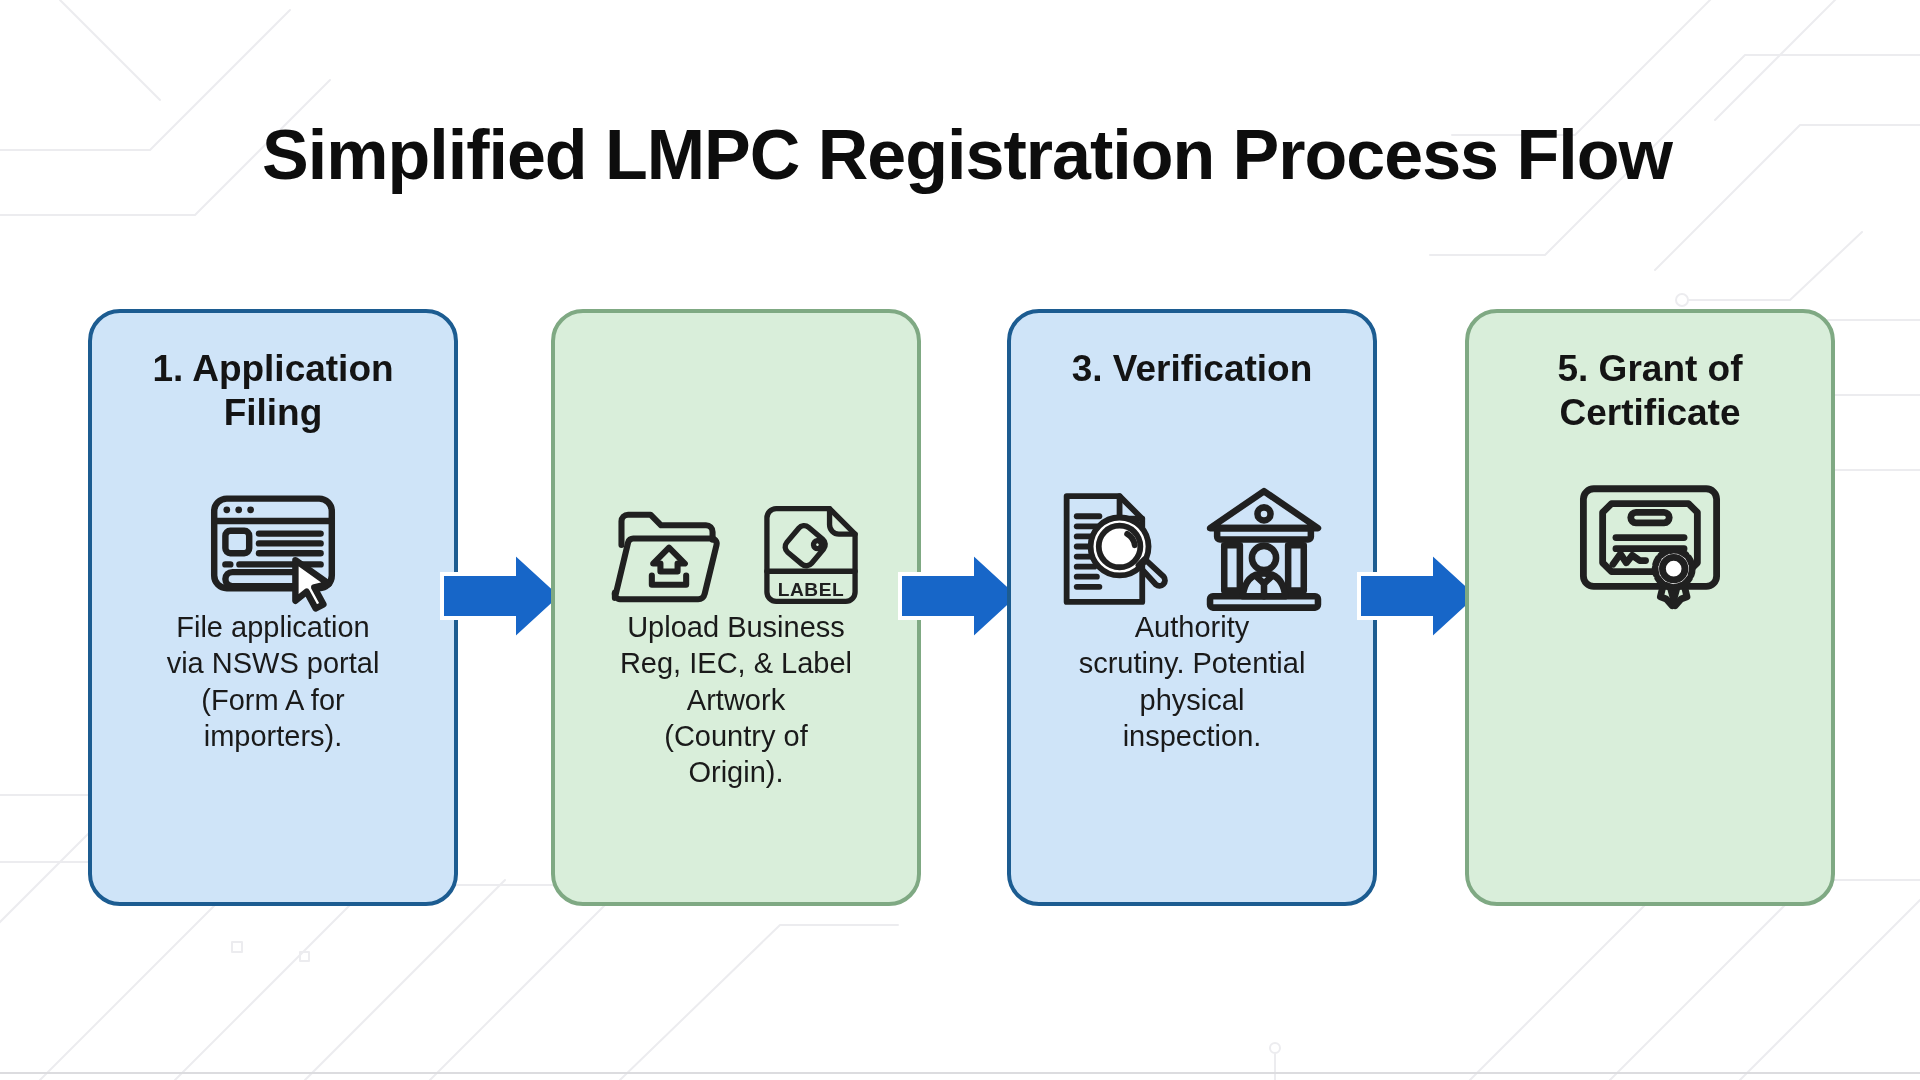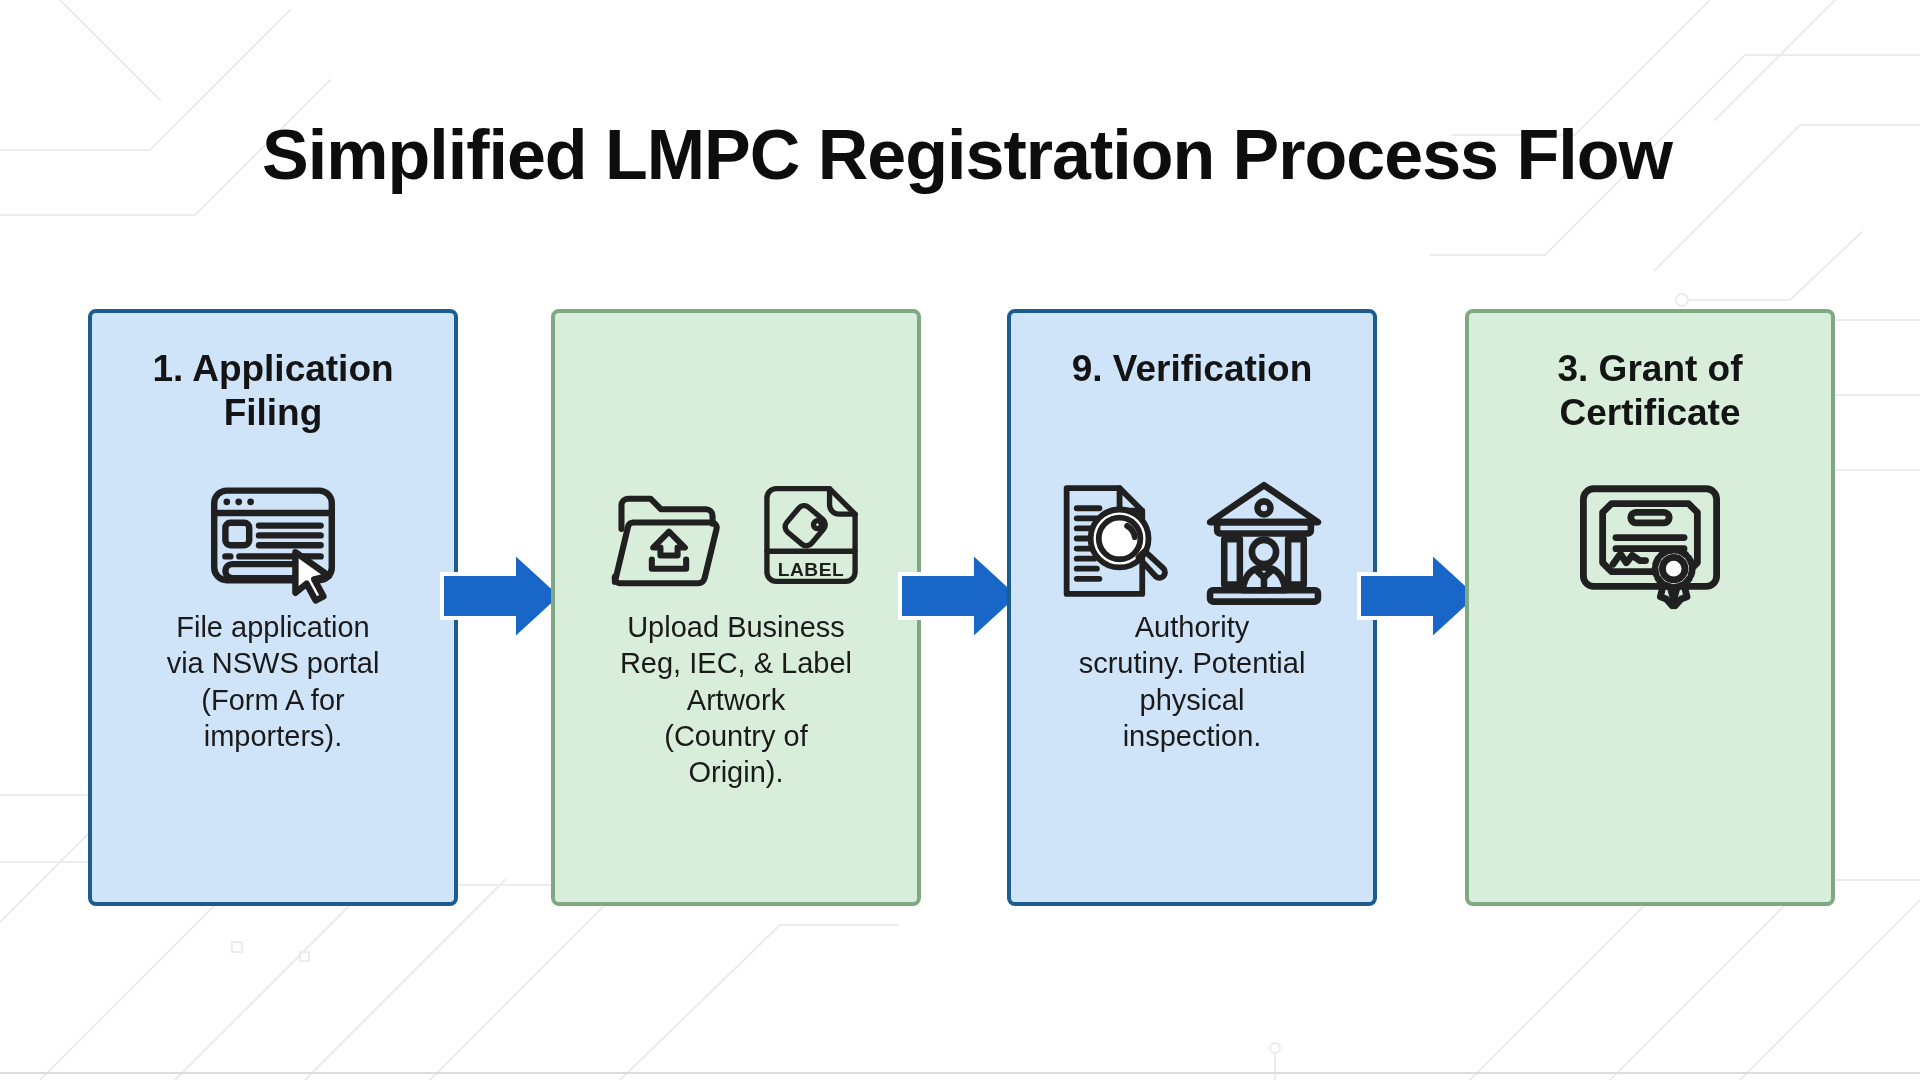--- a/index.html
+++ b/index.html
@@ -9,31 +9,31 @@
     font-family:"Liberation Sans", sans-serif;
     color:#111;
   }
   svg.bg{position:absolute;left:0;top:0;width:1920px;height:1080px;}
   .page-title{
     position:absolute;left:0;top:108px;width:1920px;margin:7px;
     text-align:center;font-size:70px;font-weight:bold;letter-spacing:-1px;color:#0d0d0d;
   }
   .card{
     position:absolute;top:309px;width:370px;height:597px;box-sizing:border-box;
-    border-radius:8px;border:4px solid;
+    border-radius:32px;border:4px solid;
   }
   .card.blue{background:#cfe4f8;border-color:#1c5c91;}
   .card.green{background:#d9eeda;border-color:#7fa983;}
   .card h2{
     margin:34px 14px 0 14px;text-align:center;
     font-size:37px;line-height:1.18;font-weight:bold;color:#141414;
   }
   .icon-row{
     position:absolute;left:0;top:158px;width:100%;height:148px;
-    display:flex;align-items:flex-start;justify-content:center;gap:18px;
+    display:flex;align-items:flex-end;justify-content:center;gap:18px;
   }
   .card p{
     position:absolute;left:10px;right:10px;top:296px;margin:0;
     text-align:center;font-size:29px;line-height:1.25;color:#1a1a1a;
     white-space:pre-line;
   }
   .flow-arrow{position:absolute;top:546px;width:130px;height:100px;}
   .ic{stroke:#202020;fill:none;stroke-width:4.6;stroke-linecap:round;stroke-linejoin:round;}
   .ic .fillme{fill:#202020;stroke:none;}
   .ic .whitefill{fill:#ffffff;}
@@ -142,21 +142,21 @@
 Artwork
 (Country of
 Origin).</p>
   </section>
 
   <svg class="flow-arrow" style="left:896px" viewBox="0 0 130 100">
     <polygon points="4,28 76,28 76,6 124,50 76,94 76,72 4,72" fill="#1766c8" stroke="#ffffff" stroke-width="4"></polygon>
   </svg>
 
   <section class="card blue" style="left:1007px">
-    <h2>9. Verification</h2>
+    <h2>3. Verification</h2>
     <div class="icon-row">
       <svg class="ic" width="126" height="140" viewBox="0 0 100 100">
         <path d="M14,8 h42 l18,18 v66 h-60 z"></path>
         <path d="M56,8 v18 h18"></path>
         <path d="M22,24 H40"></path>
           <path d="M22,32 H38"></path>
           <path d="M22,40 H36"></path>
         <path d="M22,48 H35"></path>
           <path d="M22,56 H35"></path>
           <path d="M22,64 H36"></path>
@@ -184,21 +184,21 @@
 scrutiny. Potential
 physical
 inspection.</p>
   </section>
 
   <svg class="flow-arrow" style="left:1355px" viewBox="0 0 130 100">
     <polygon points="4,28 76,28 76,6 124,50 76,94 76,72 4,72" fill="#1766c8" stroke="#ffffff" stroke-width="4"></polygon>
   </svg>
 
   <section class="card green" style="left:1465px">
-    <h2>3. Grant of Certificate</h2>
+    <h2>5. Grant of Certificate</h2>
     <div class="icon-row">
       <svg class="ic" width="158" height="148" viewBox="0 0 100 100">
         <rect x="5" y="12" width="90" height="66" rx="7"></rect>
         <path d="M24,22 H76 L82,28 V62 L76,68 H24 L18,62 V28 Z"></path>
         <rect x="37" y="28" width="26" height="7" rx="3.5"></rect>
         <path d="M27,45 H73"></path>
           <path d="M27,52.5 H73"></path>
         <path d="M25,63 l5,-7 l4,6 l4,-5 l5,3.5 h4"></path>
         <path d="M57,85 l3,-12 l9,3 l-4,15 l-4,-4.5 z"></path>
         <path d="M75,85 l-3,-12 l-9,3 l4,15 l4,-4.5 z"></path>

